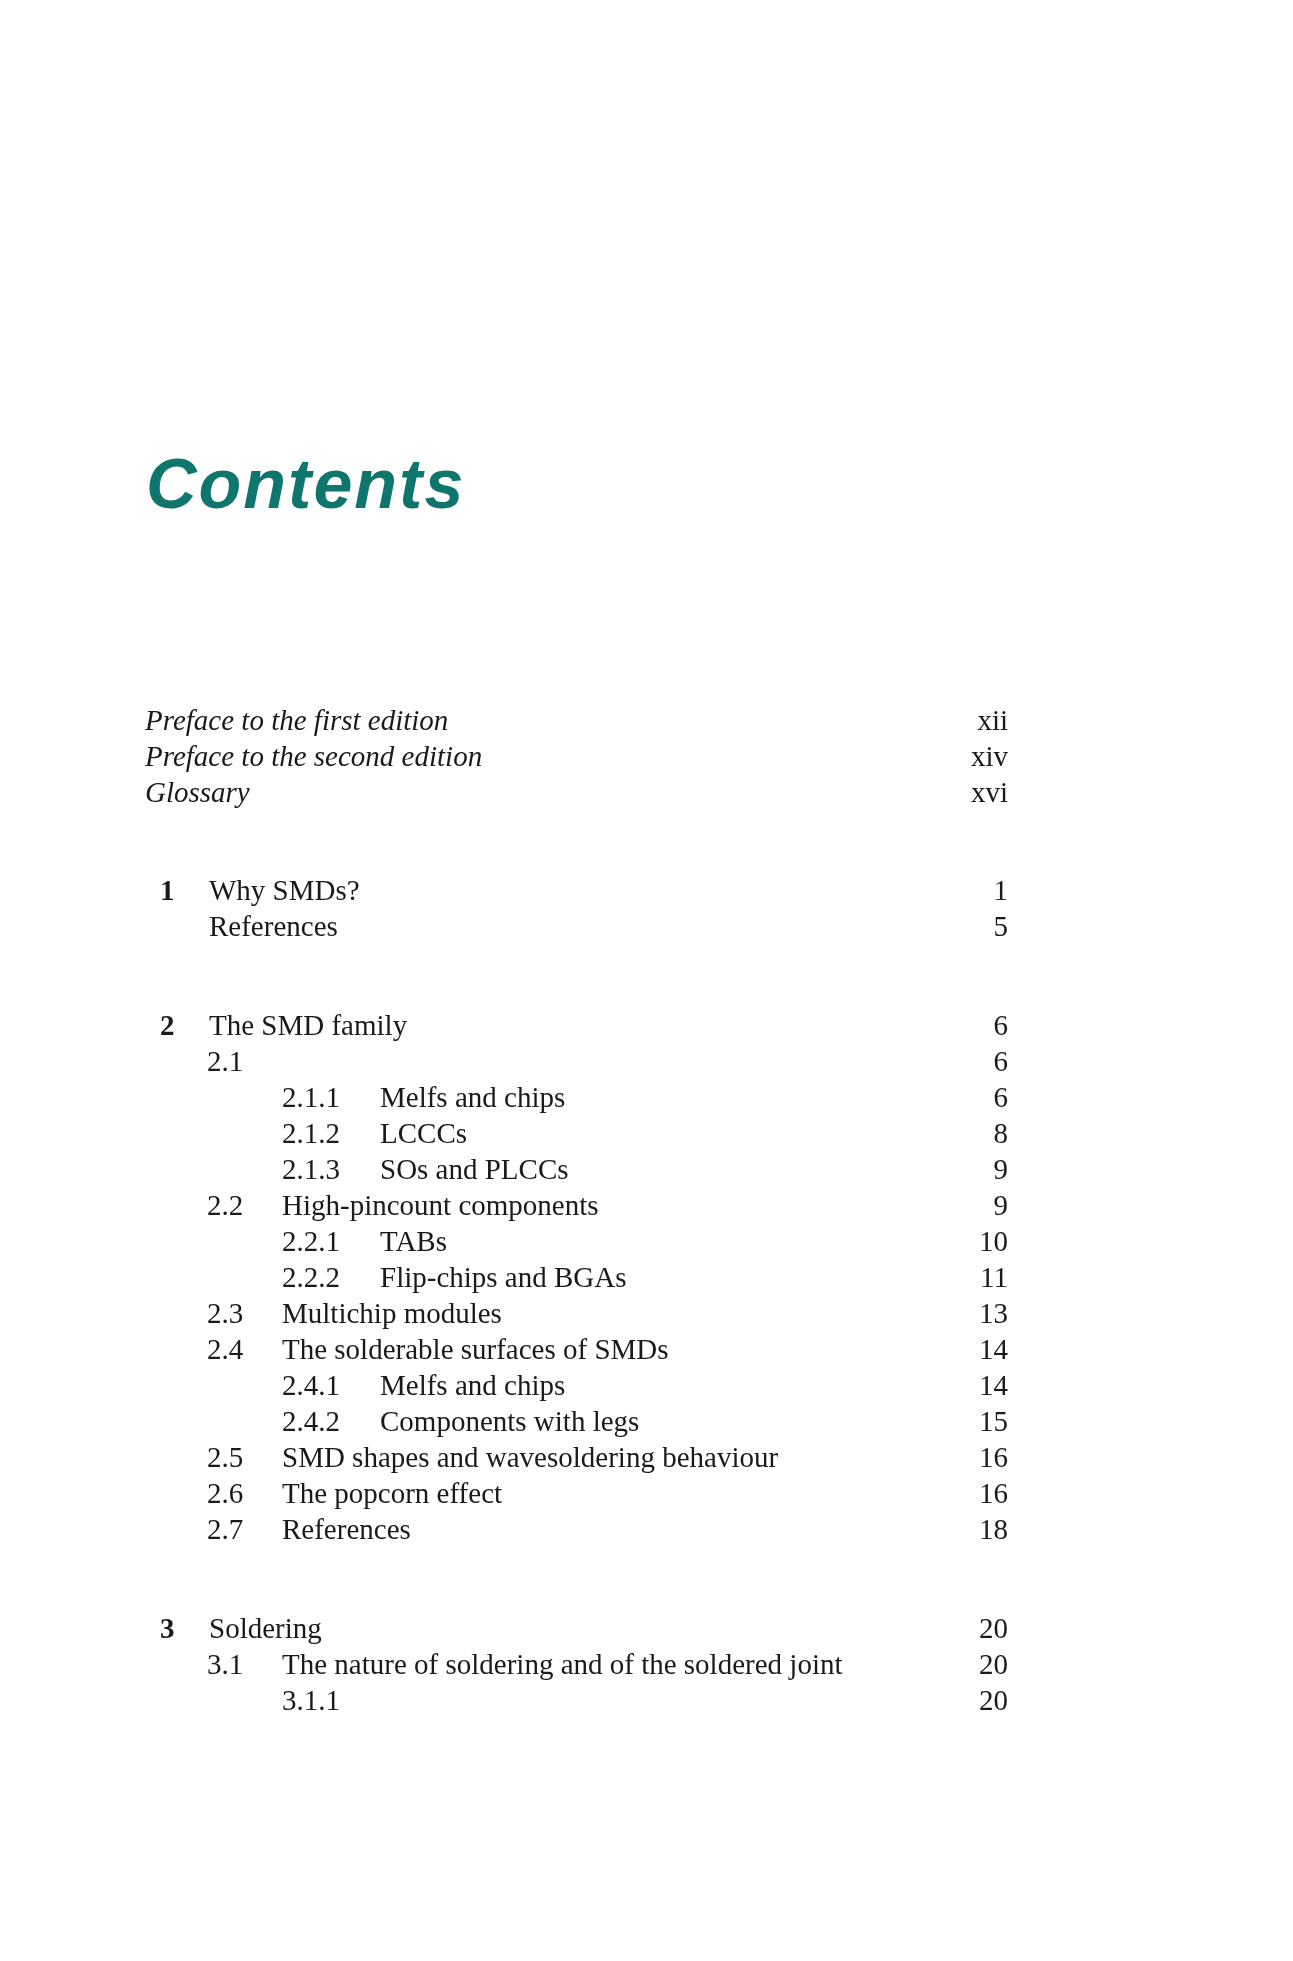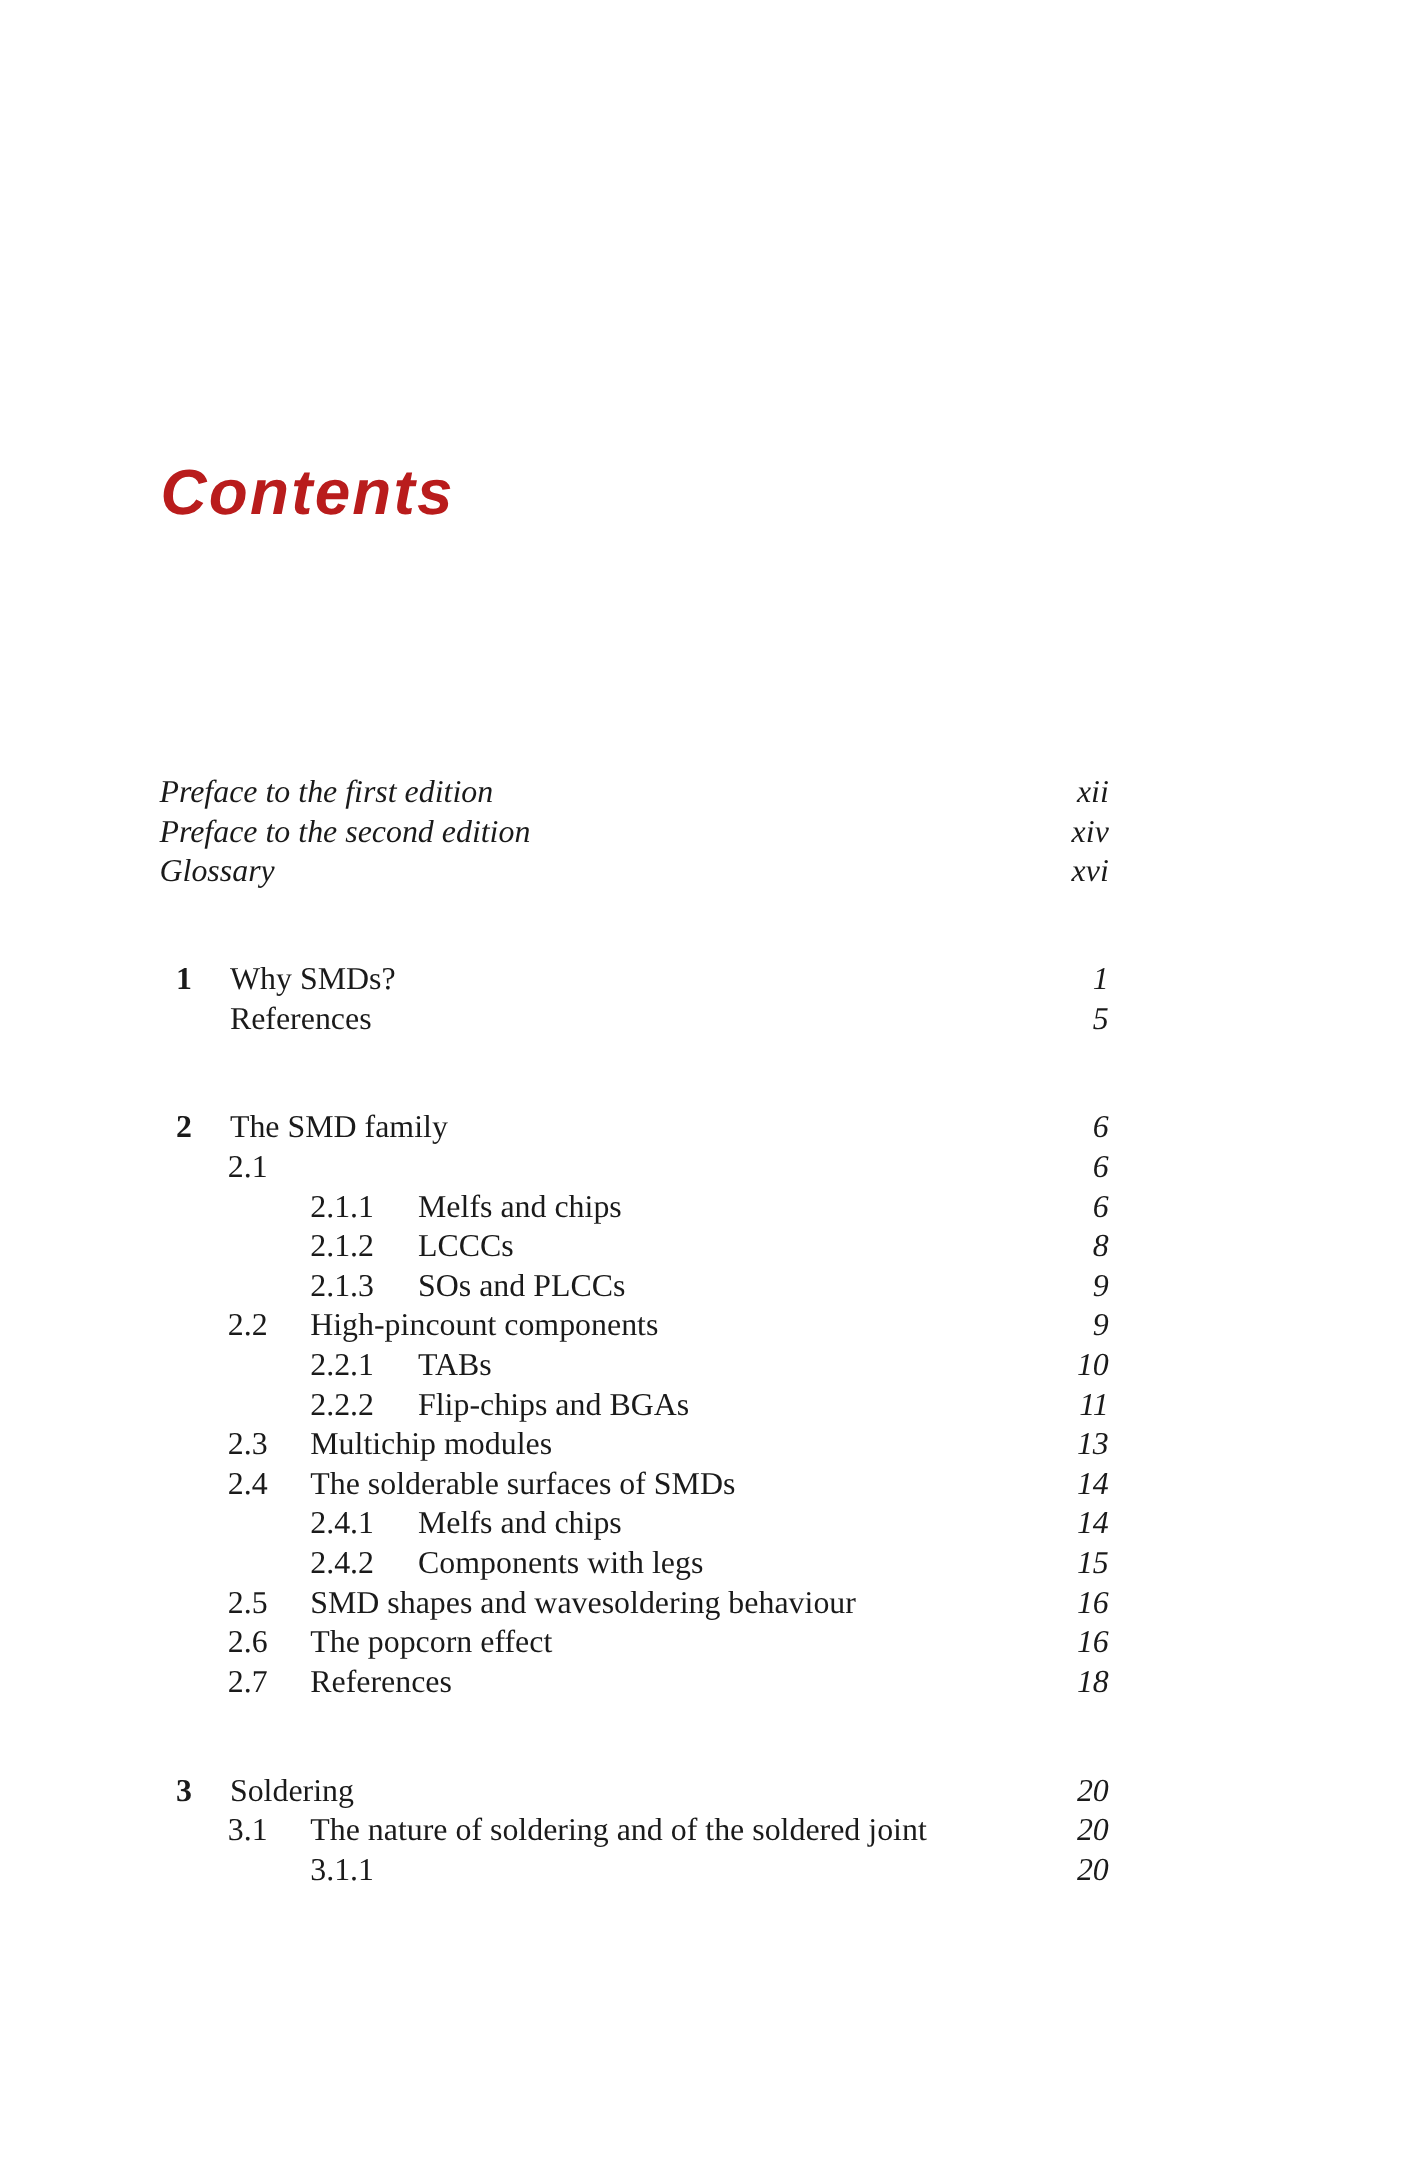--- a/index.html
+++ b/index.html
@@ -1,29 +1,29 @@
 <!DOCTYPE html>
 <html><head>
 <meta charset="utf-8">
 <style>
   html, body { margin: 0; padding: 0; background: #ffffff; }
   body { width: 1293px; height: 1961px; position: relative; overflow: hidden; color: #111111; }
   .title {
-    position: absolute; left: 146px; top: 380px;
+    position: absolute; left: 146px; top: 402px;
     font-family: "Liberation Sans", sans-serif; font-style: italic;
-    font-size: 58px; letter-spacing: 2px; color: #b91c1c;
+    font-size: 70px; letter-spacing: 2px; color: #0f766e;
     line-height: 1;
   }
   .row {
     position: absolute; left: 0; width: 1184px; height: 36px;
     font-family: "Liberation Serif", serif; font-size: 29px; line-height: 36px;
     color: #1a1a1a;
   }
   .row span { position: absolute; top: 0; white-space: nowrap; }
-  .row .page { right: 176px; text-align: center; font-style: italic; }
+  .row .page { right: 176px; text-align: center; }
   .row.front .label { left: 145px; font-style: italic; }
   .row.chapter .num { left: 160px; font-weight: bold; }
   .row.chapter .label { left: 209px; font-weight: normal; }
   .row.chapter-ref .label { left: 209px; }
   .row.section .num { left: 207px; }
   .row.section .label { left: 282px; }
   .row.subsection .num { left: 282px; }
   .row.subsection .label { left: 380px; }
 </style>
 </head>

